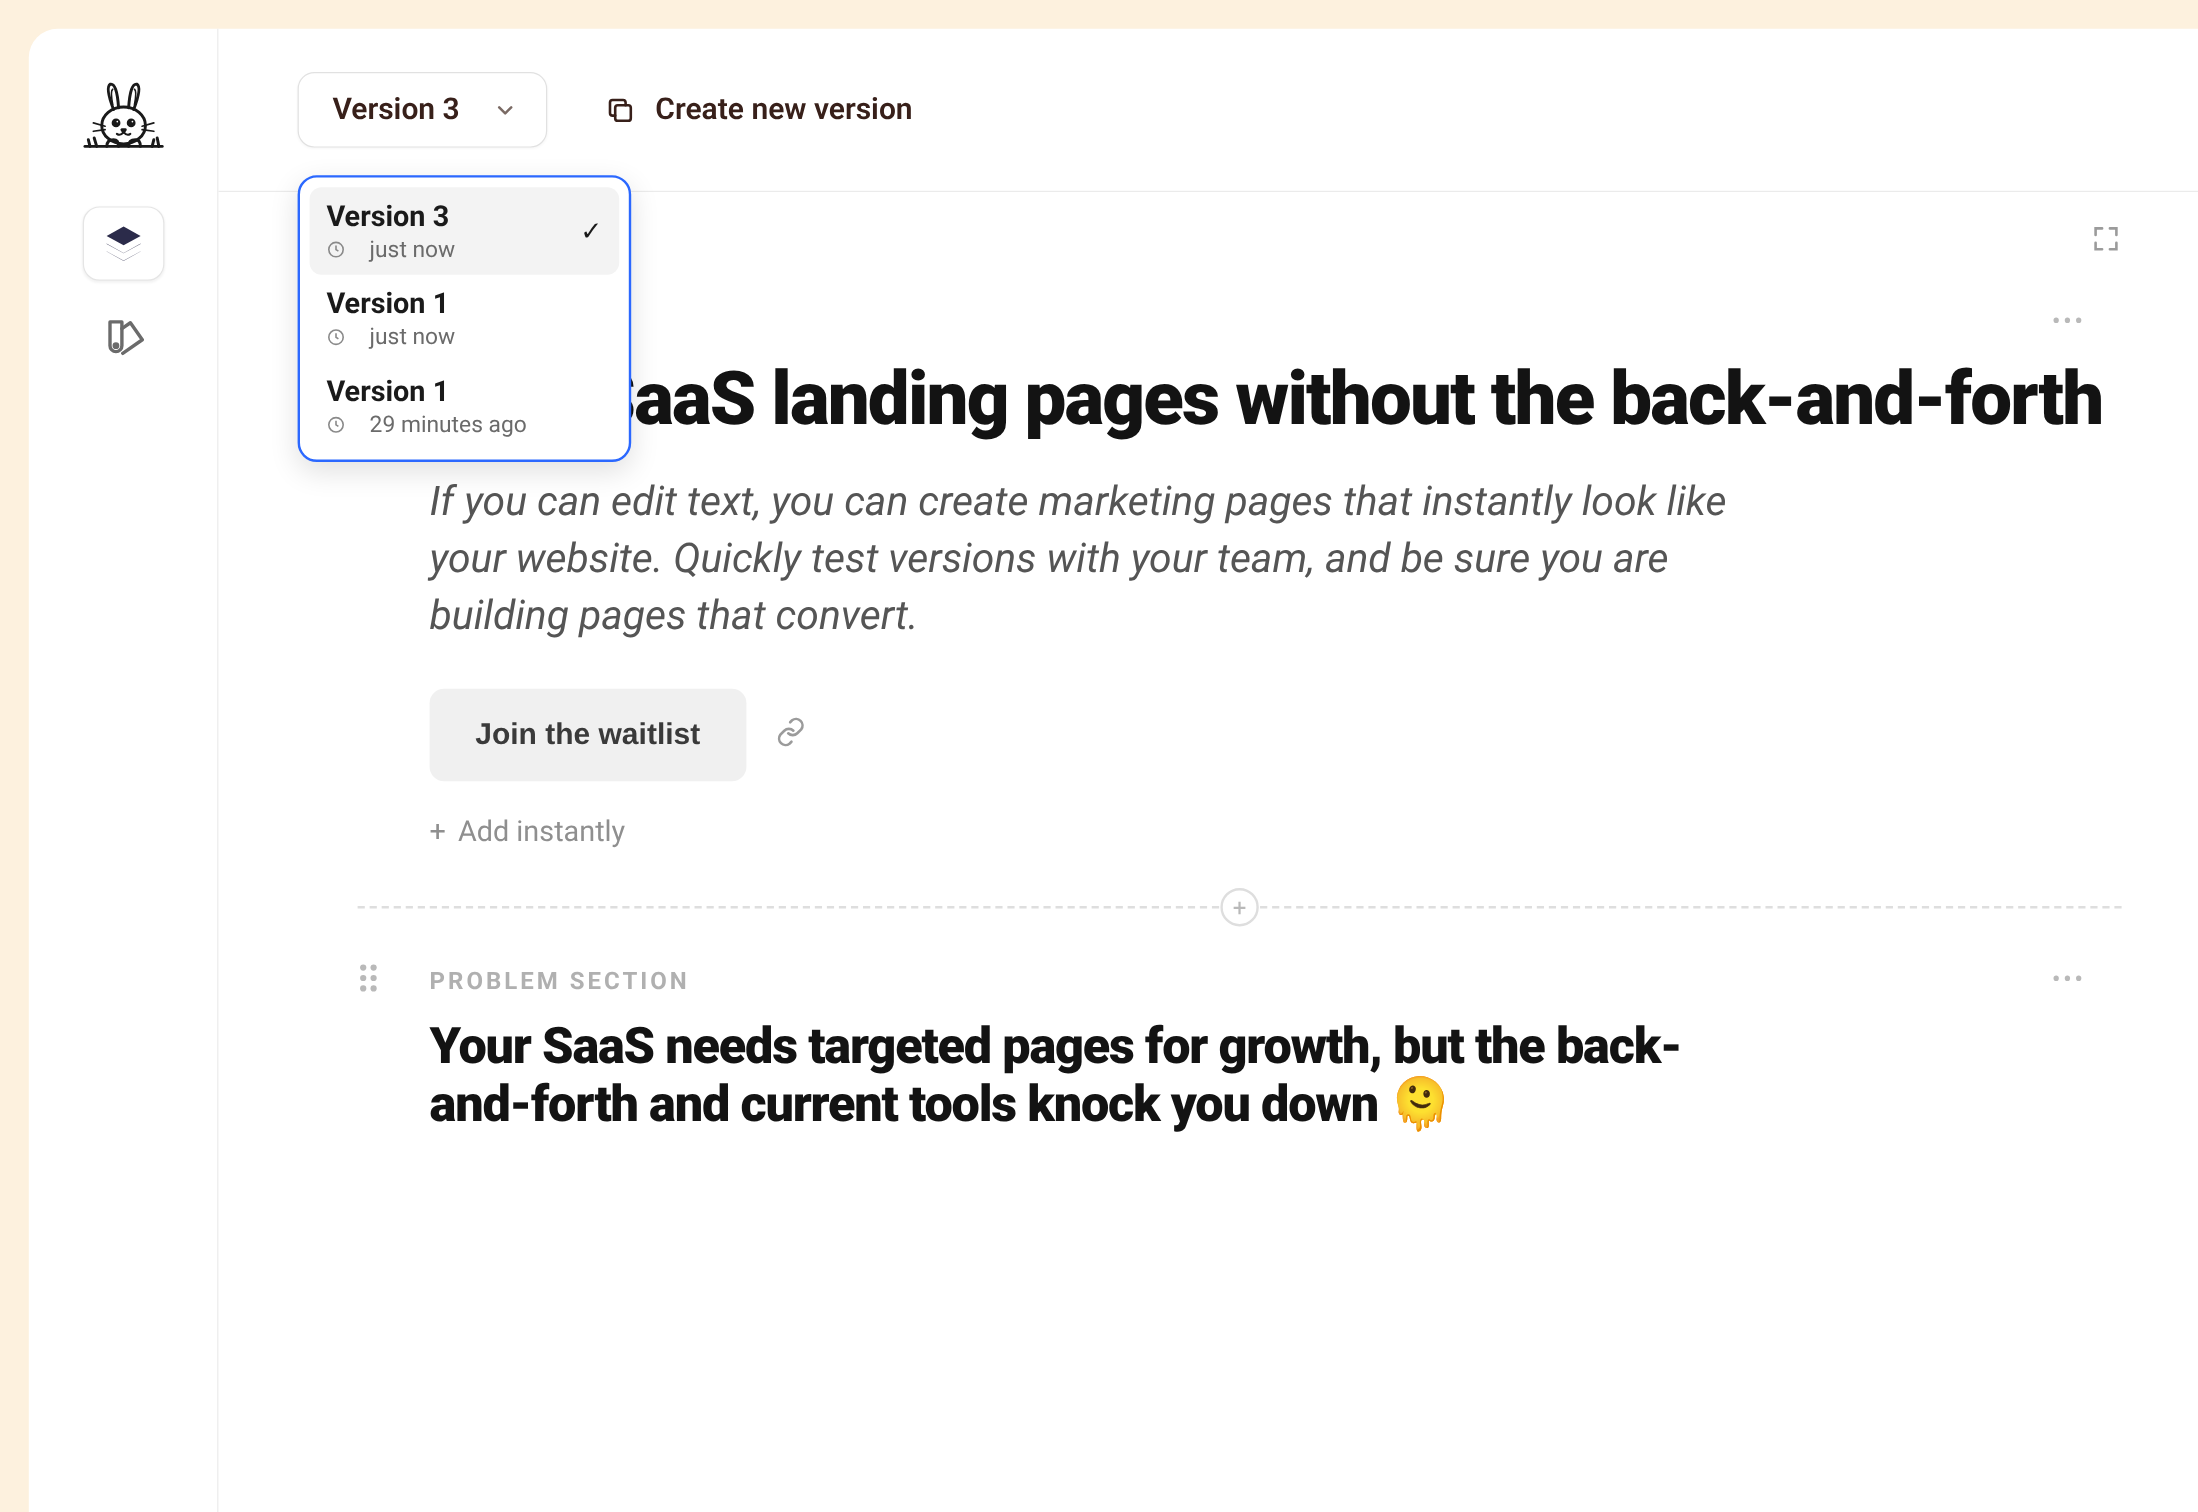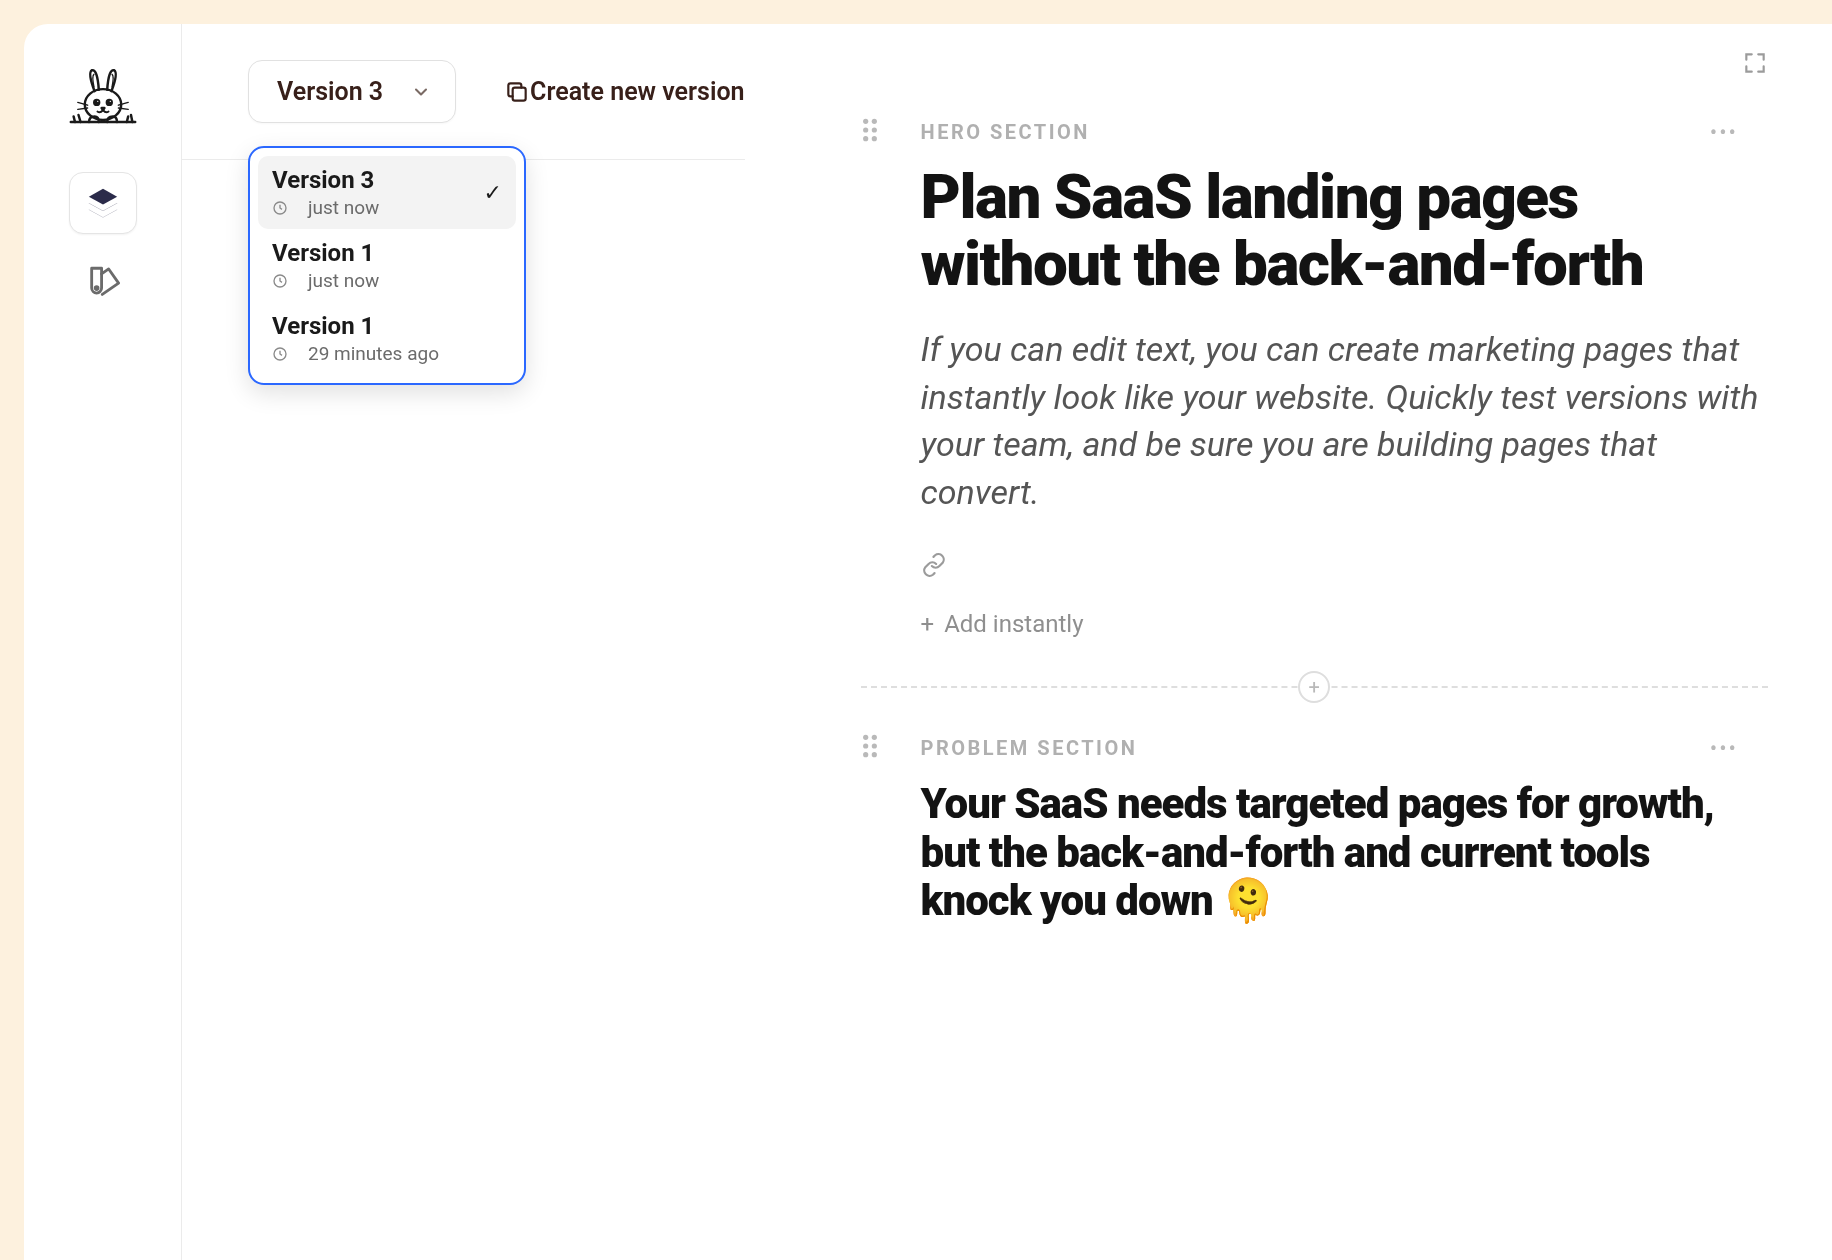--- a/index.html
+++ b/index.html
@@ -65,21 +65,21 @@
       box-shadow: 0 1px 2px rgba(0,0,0,0.05);
       color: #2b2b4a;
       background: #ffffff;
     }
     .nav-btn svg { width: 34px; height: 34px; }
 
     .main {
       flex: 1;
       position: relative;
       display: flex;
-      flex-direction: row;
+      flex-direction: column;
     }
     .topbar {
       height: 136px;
       padding-left: 66px;
       display: flex;
       align-items: center;
       gap: 48px;
       border-bottom: 1px solid #ebebeb;
     }
     .version-selector {
@@ -94,20 +94,21 @@
       box-shadow: 0 1px 2px rgba(0,0,0,0.03);
     }
     .version-selector-label {
       font-size: 25px;
       font-weight: 600;
       color: #38201a;
     }
     .create-version {
       display: flex;
       align-items: center;
+      gap: 16px;
       cursor: pointer;
       color: #38201a;
     }
     .create-version-label {
       font-size: 25px;
       font-weight: 600;
     }
 
     .dropdown {
       position: absolute;
@@ -397,20 +398,21 @@
               <circle cx="3" cy="15" r="1.8"></circle>
                 <circle cx="9" cy="15" r="1.8"></circle>
             </svg>
           </span>
           <span class="section-label">HERO SECTION</span>
           <span class="section-more">•••</span>
         </div>
         <h1 class="hero-title">Plan SaaS landing pages without the back-and-forth</h1>
         <p class="hero-sub">If you can edit text, you can create marketing pages that instantly look like your website. Quickly test versions with your team, and be sure you are building pages that convert.</p>
         <div class="cta-row">
+          <button class="cta-btn">Join the waitlist</button>
           <span class="link-icon-btn">
             <svg width="26" height="26" viewBox="0 0 24 24" fill="none" stroke="currentColor" stroke-width="2" stroke-linecap="round">
               <path d="M10 13 a5 5 0 0 0 7 0 l3 -3 a5 5 0 0 0 -7 -7 l-1.5 1.5"></path>
               <path d="M14 11 a5 5 0 0 0 -7 0 l-3 3 a5 5 0 0 0 7 7 l1.5 -1.5"></path>
             </svg>
           </span>
         </div>
         <div class="add-smallprint">
           <span>+</span>
           <span>Add instantly</span>

